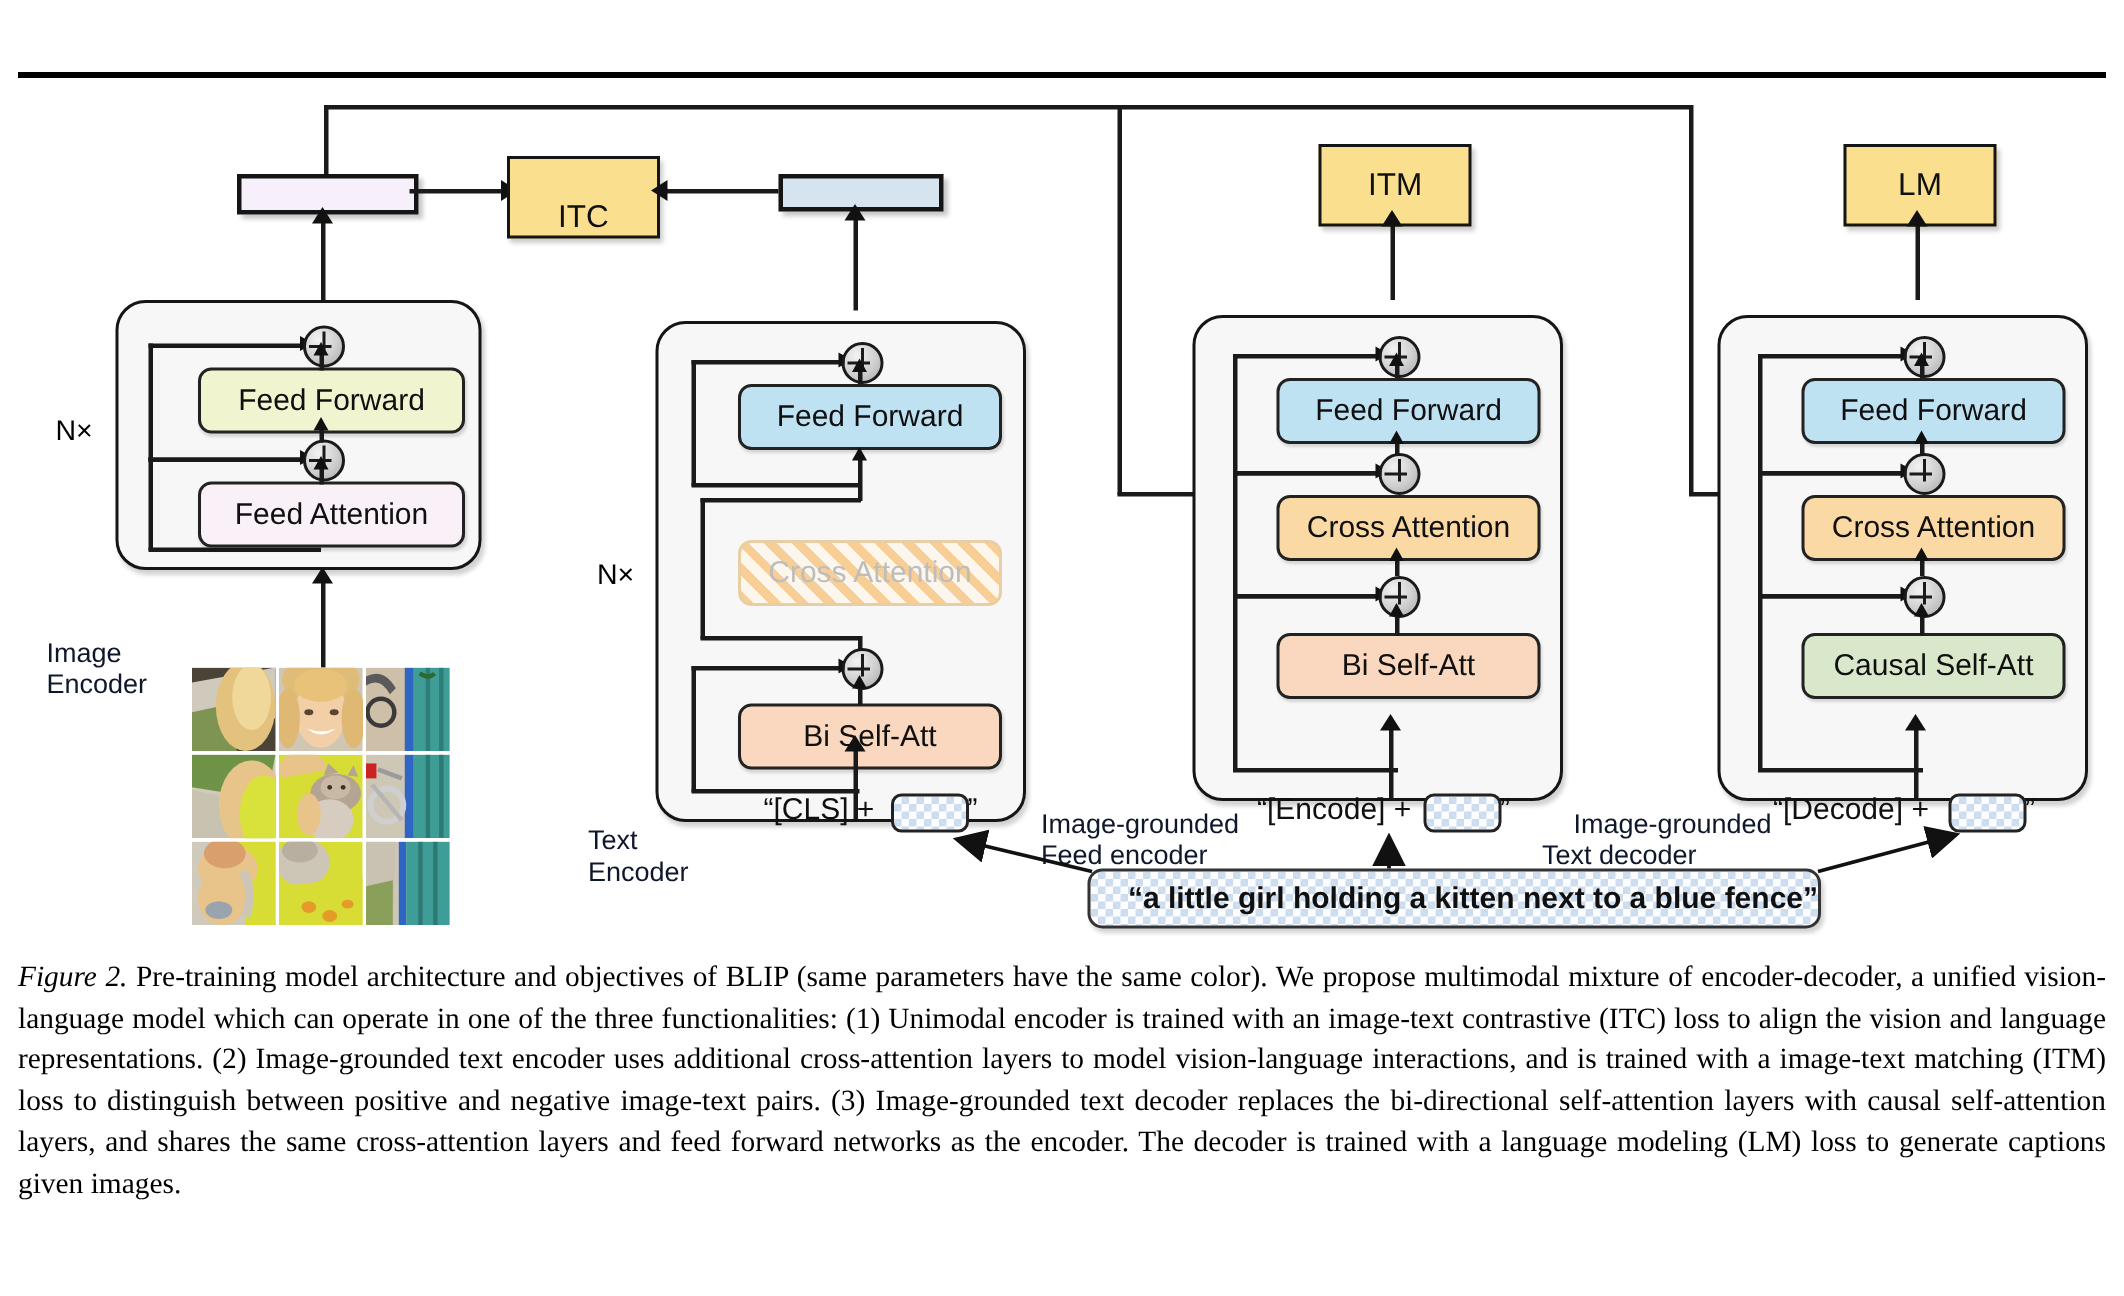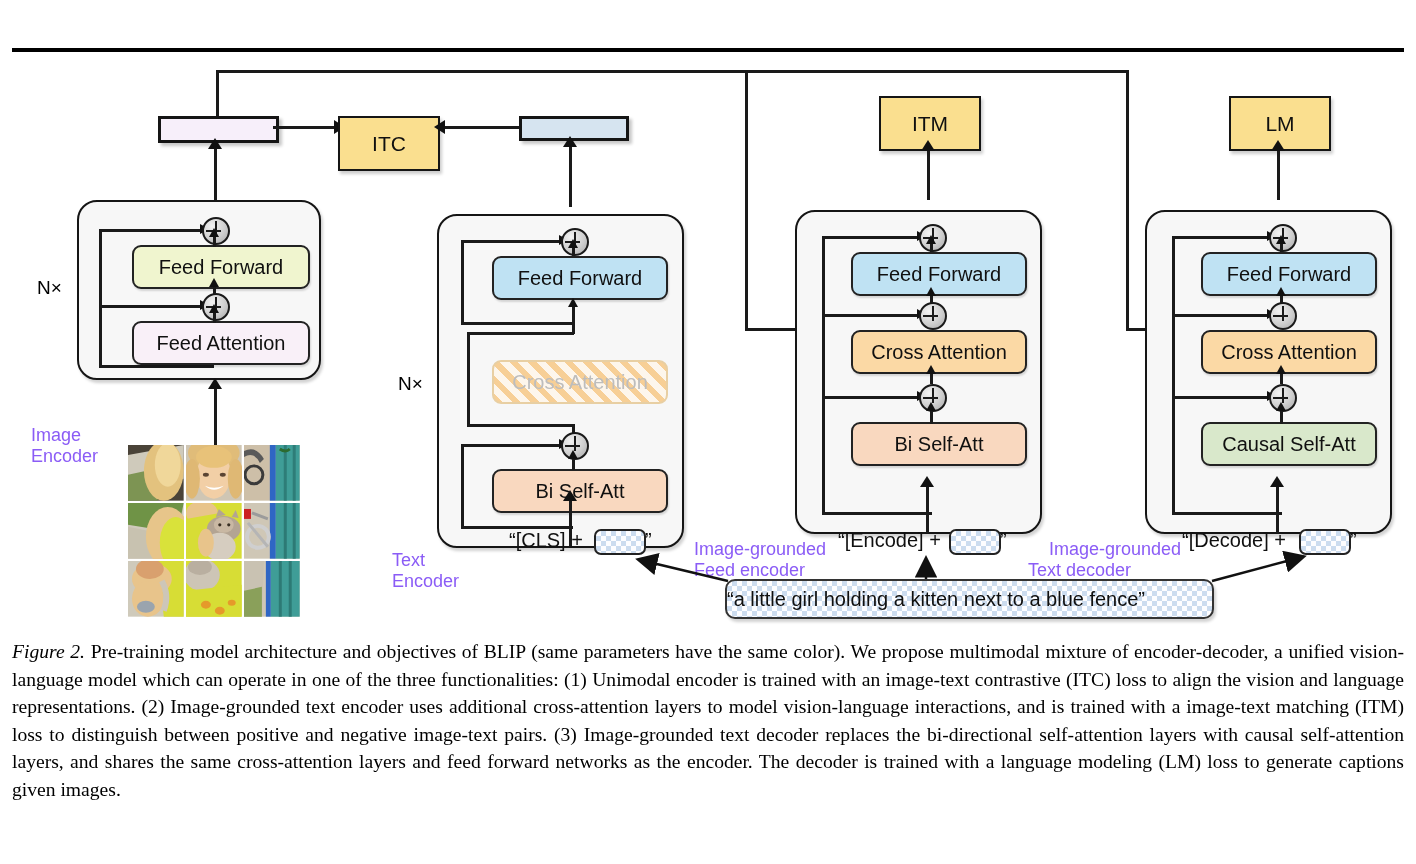--- a/index.html
+++ b/index.html
@@ -10,21 +10,21 @@
   #paper-title{
     position:absolute;left:0;top:18px;width:1416px;text-align:center;
     font-family:"Liberation Serif",serif;font-weight:bold;font-size:19.5px;color:#000;
     letter-spacing:-0.1px;
   }
   #header-rule{position:absolute;left:12px;top:48px;width:1392px;height:4px;background:#000;}
 
   
   #figure{position:absolute;left:0;top:56px;width:1416px;height:575px;}
 
-  .lbl{position:absolute;font-family:"Liberation Sans",sans-serif;font-size:18px;color:#8b5cf6;line-height:21px;white-space:pre;}
+  .lbl{position:absolute;font-family:"Liberation Sans",sans-serif;font-size:18px;color:#0f172a;line-height:21px;white-space:pre;}
   .nx{position:absolute;font-family:"Liberation Sans",sans-serif;font-size:19px;color:#000;}
 
   
   .ln{position:absolute;background:#1a1a1a;}
   .hln{height:2.5px;}
   .vln{width:2.5px;}
   .arrow-up{position:absolute;width:0;height:0;border-left:7px solid transparent;border-right:7px solid transparent;border-bottom:11px solid #111;}
   .arrow-right{position:absolute;width:0;height:0;border-top:7px solid transparent;border-bottom:7px solid transparent;border-left:11px solid #111;}
   .arrow-left{position:absolute;width:0;height:0;border-top:7px solid transparent;border-bottom:7px solid transparent;border-right:11px solid #111;}
   .arrow-up-s{position:absolute;width:0;height:0;border-left:5.5px solid transparent;border-right:5.5px solid transparent;border-bottom:9px solid #111;}
@@ -69,22 +69,22 @@
       linear-gradient(45deg,#ccdcef 25%,transparent 25%,transparent 75%,#ccdcef 75%),
       linear-gradient(45deg,#ccdcef 25%,transparent 25%,transparent 75%,#ccdcef 75%);
     background-size:10px 10px;
     background-position:0 0,5px 5px;
   }
   .tok{position:absolute;border:2px solid #222;border-radius:7px;}
   .tokline{position:absolute;font-size:20px;color:#101010;white-space:pre;font-family:"Liberation Sans",sans-serif;}
 
   #caption-bubble{
     position:absolute;border:2px solid #333;border-radius:10px;
-    display:flex;align-items:center;justify-content:flex-start;
-    font-size:20px;color:#101010;box-shadow:2px 3px 3px rgba(0,0,0,0.18);
+    display:flex;align-items:center;justify-content:flex-end;
+    font-size:20px;color:#101010;box-shadow:2px 3px 3px rgba(0,0,0,0.18);font-weight:bold;
   }
 
   
   #patch-grid{position:absolute;display:grid;grid-template-columns:repeat(3,1fr);grid-template-rows:repeat(3,1fr);gap:2.5px;background:#ffffff;}
   #patch-grid div{position:relative;overflow:hidden;}
 
   
   #caption{
     position:absolute;left:12px;top:638px;width:1392px;
     font-family:"Liberation Serif",serif;font-size:19.6px;line-height:27.5px;color:#000;
@@ -107,21 +107,21 @@
   <div class="ln hln" style="left:745px;top:272px;width:95px;"></div>
   <div class="arrow-right" style="left:838px;top:266px;"></div>
   <div class="ln vln" style="left:1126px;top:14px;height:260px;"></div>
   <div class="ln hln" style="left:1126px;top:272px;width:64px;"></div>
   <div class="arrow-right" style="left:1188px;top:266px;"></div>
 
   <div class="featbar" style="left:158px;top:60px;width:115px;height:21px;background:#f7effa;"></div>
   <div class="ln hln" style="left:273px;top:70px;width:63px;"></div>
   <div class="arrow-right" style="left:334px;top:63.5px;"></div>
 
-  <div class="loss" style="left:338px;top:60px;width:98px;height:51px;">
+  <div class="loss" style="left:338px;top:48px;width:98px;height:51px;align-items:flex-end;">
     <span>ITC</span>
   </div>
 
   <div class="ln vln" style="left:214px;top:92px;height:60px;"></div>
   <div class="arrow-up" style="left:208px;top:82px;"></div>
 
   <div class="block" style="left:77px;top:144px;width:240px;height:176px;">
 
     <div class="ln hln" style="left:20px;top:27px;width:103px;"></div>
     <div class="ln vln" style="left:20px;top:27px;height:78px;"></div>

